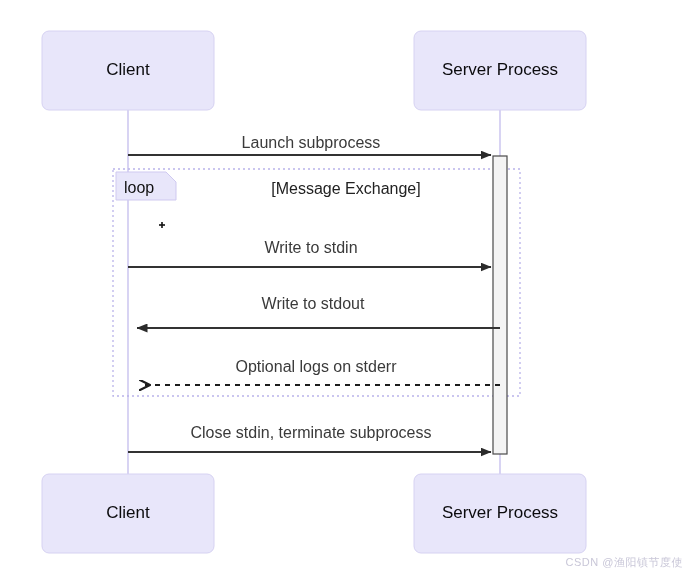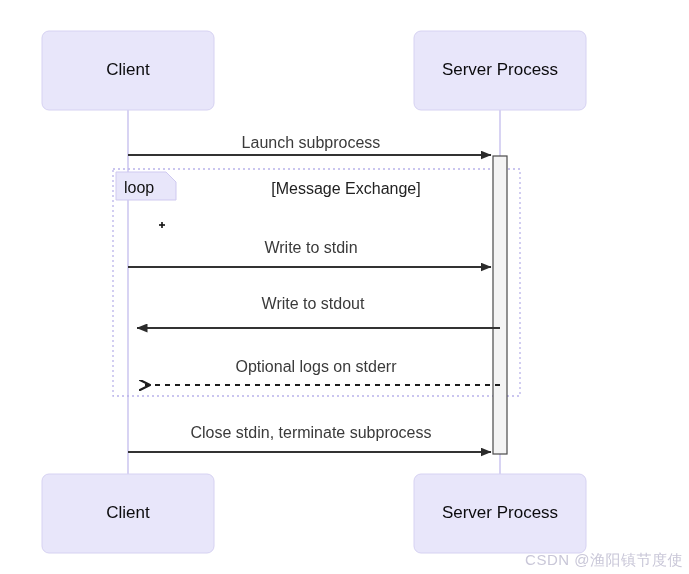--- a/index.html
+++ b/index.html
@@ -88,21 +88,21 @@
   }
   .cursor-mark {
     stroke: #111111;
     stroke-width: 1.6;
   }
   .watermark {
     position: absolute;
     right: 6px;
     bottom: 4px;
     font-family: "Liberation Sans", sans-serif;
-    font-size: 15px;
+    font-size: 11px;
     color: #c9c7d8;
     letter-spacing: 0.5px;
     white-space: nowrap;
     user-select: none;
   }
 </style>
 </head>
 <body>
 
 <div id="diagram-root">

